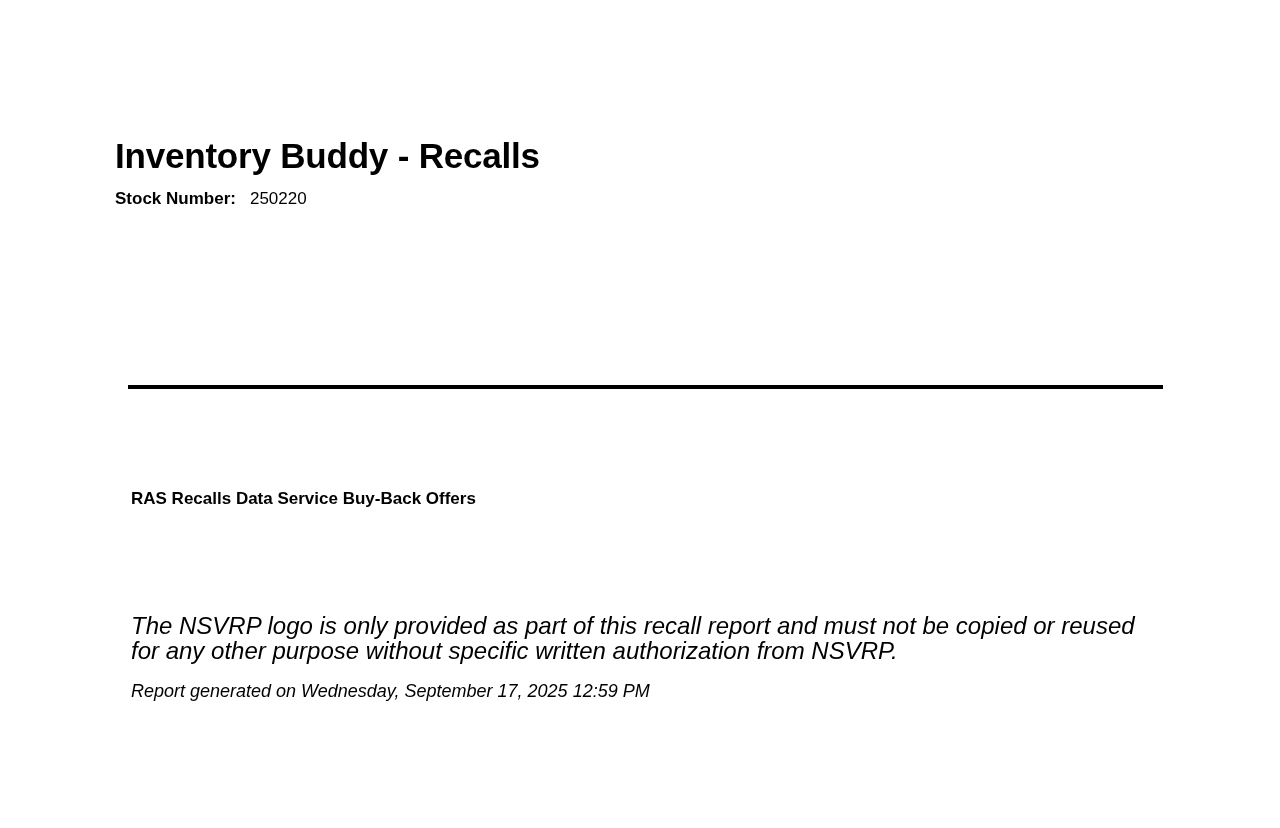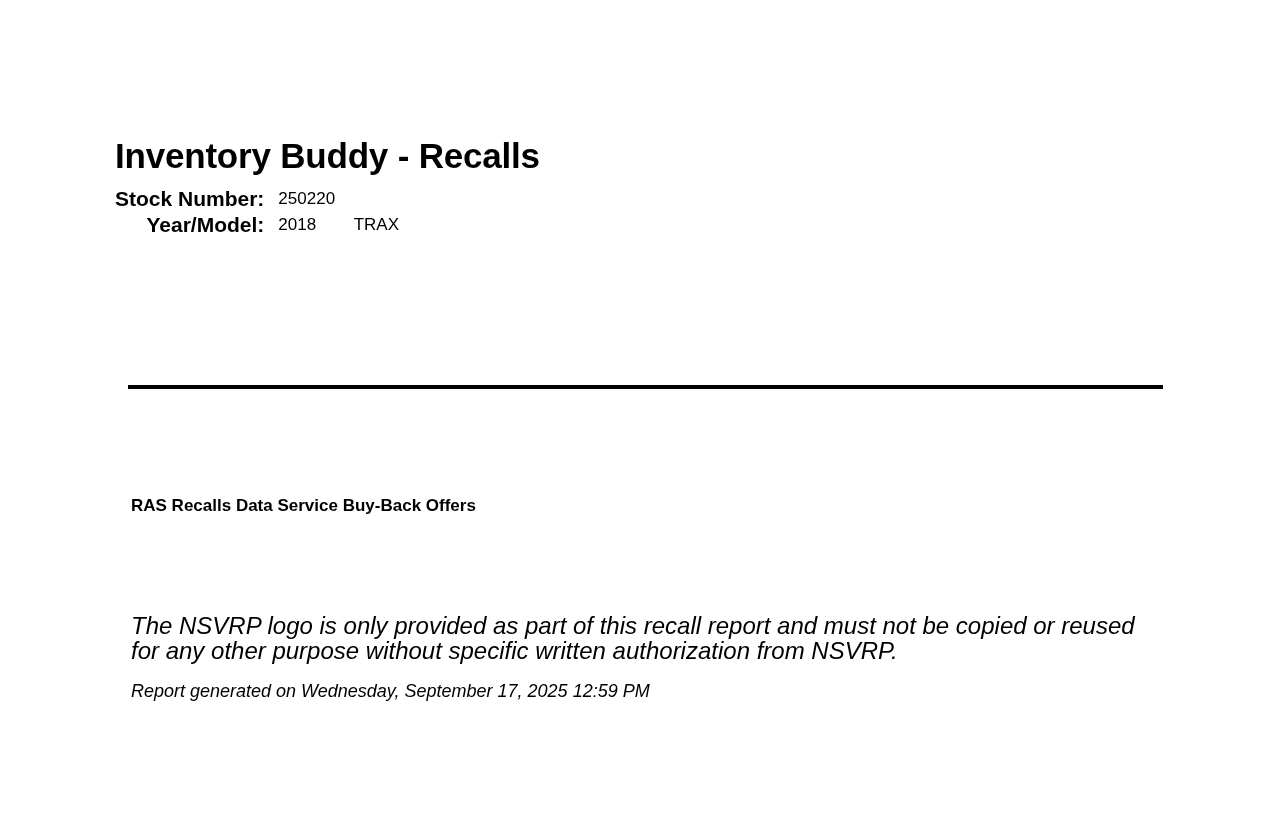--- a/index.html
+++ b/index.html
@@ -34,21 +34,21 @@
     left: 115px;
     top: 186px;
     border-collapse: collapse;
   }
   .meta-table td {
     padding: 0;
     vertical-align: top;
     line-height: 25.5px;
   }
   .meta-label {
-    font-size: 21px;
+    font-size: 17px;
     font-weight: bold;
     text-align: right;
     padding-right: 14px !important;
     white-space: nowrap;
   }
   .meta-value {
     font-size: 17px;
     font-weight: normal;
     white-space: pre;
     margin-top: 32px;
@@ -61,21 +61,20 @@
     height: 4px;
     background: #000000;
   }
   .section-heading {
     position: absolute;
     left: 131px;
     top: 489px;
     font-size: 17px;
     font-weight: bold;
     white-space: nowrap;
-    margin-top: 7px;
   }
   .disclaimer {
     position: absolute;
     left: 131px;
     top: 613px;
     width: 1010px;
     font-size: 24px;
     font-style: italic;
     line-height: 25px;
   }
@@ -95,24 +94,20 @@
 <div class="page">
 
   <div class="report-title">Inventory Buddy - Recalls</div>
 
   <table class="meta-table">
     <tbody>
         <tr>
       <td class="meta-label">Stock Number:</td>
       <td class="meta-value">250220</td>
     </tr>
-    <tr>
-      <td class="meta-label">Year/Model:</td>
-      <td class="meta-value">2018        TRAX</td>
-    </tr>
   </tbody>
     </table>
 
   <div class="divider"></div>
 
   <div class="section-heading">RAS Recalls Data Service Buy-Back Offers</div>
 
   <div class="disclaimer">The NSVRP logo is only provided as part of this recall report and must not be copied or reused for any other purpose without specific written authorization from NSVRP.</div>
 
   <div class="generated">Report generated on Wednesday, September 17, 2025 12:59 PM</div>

